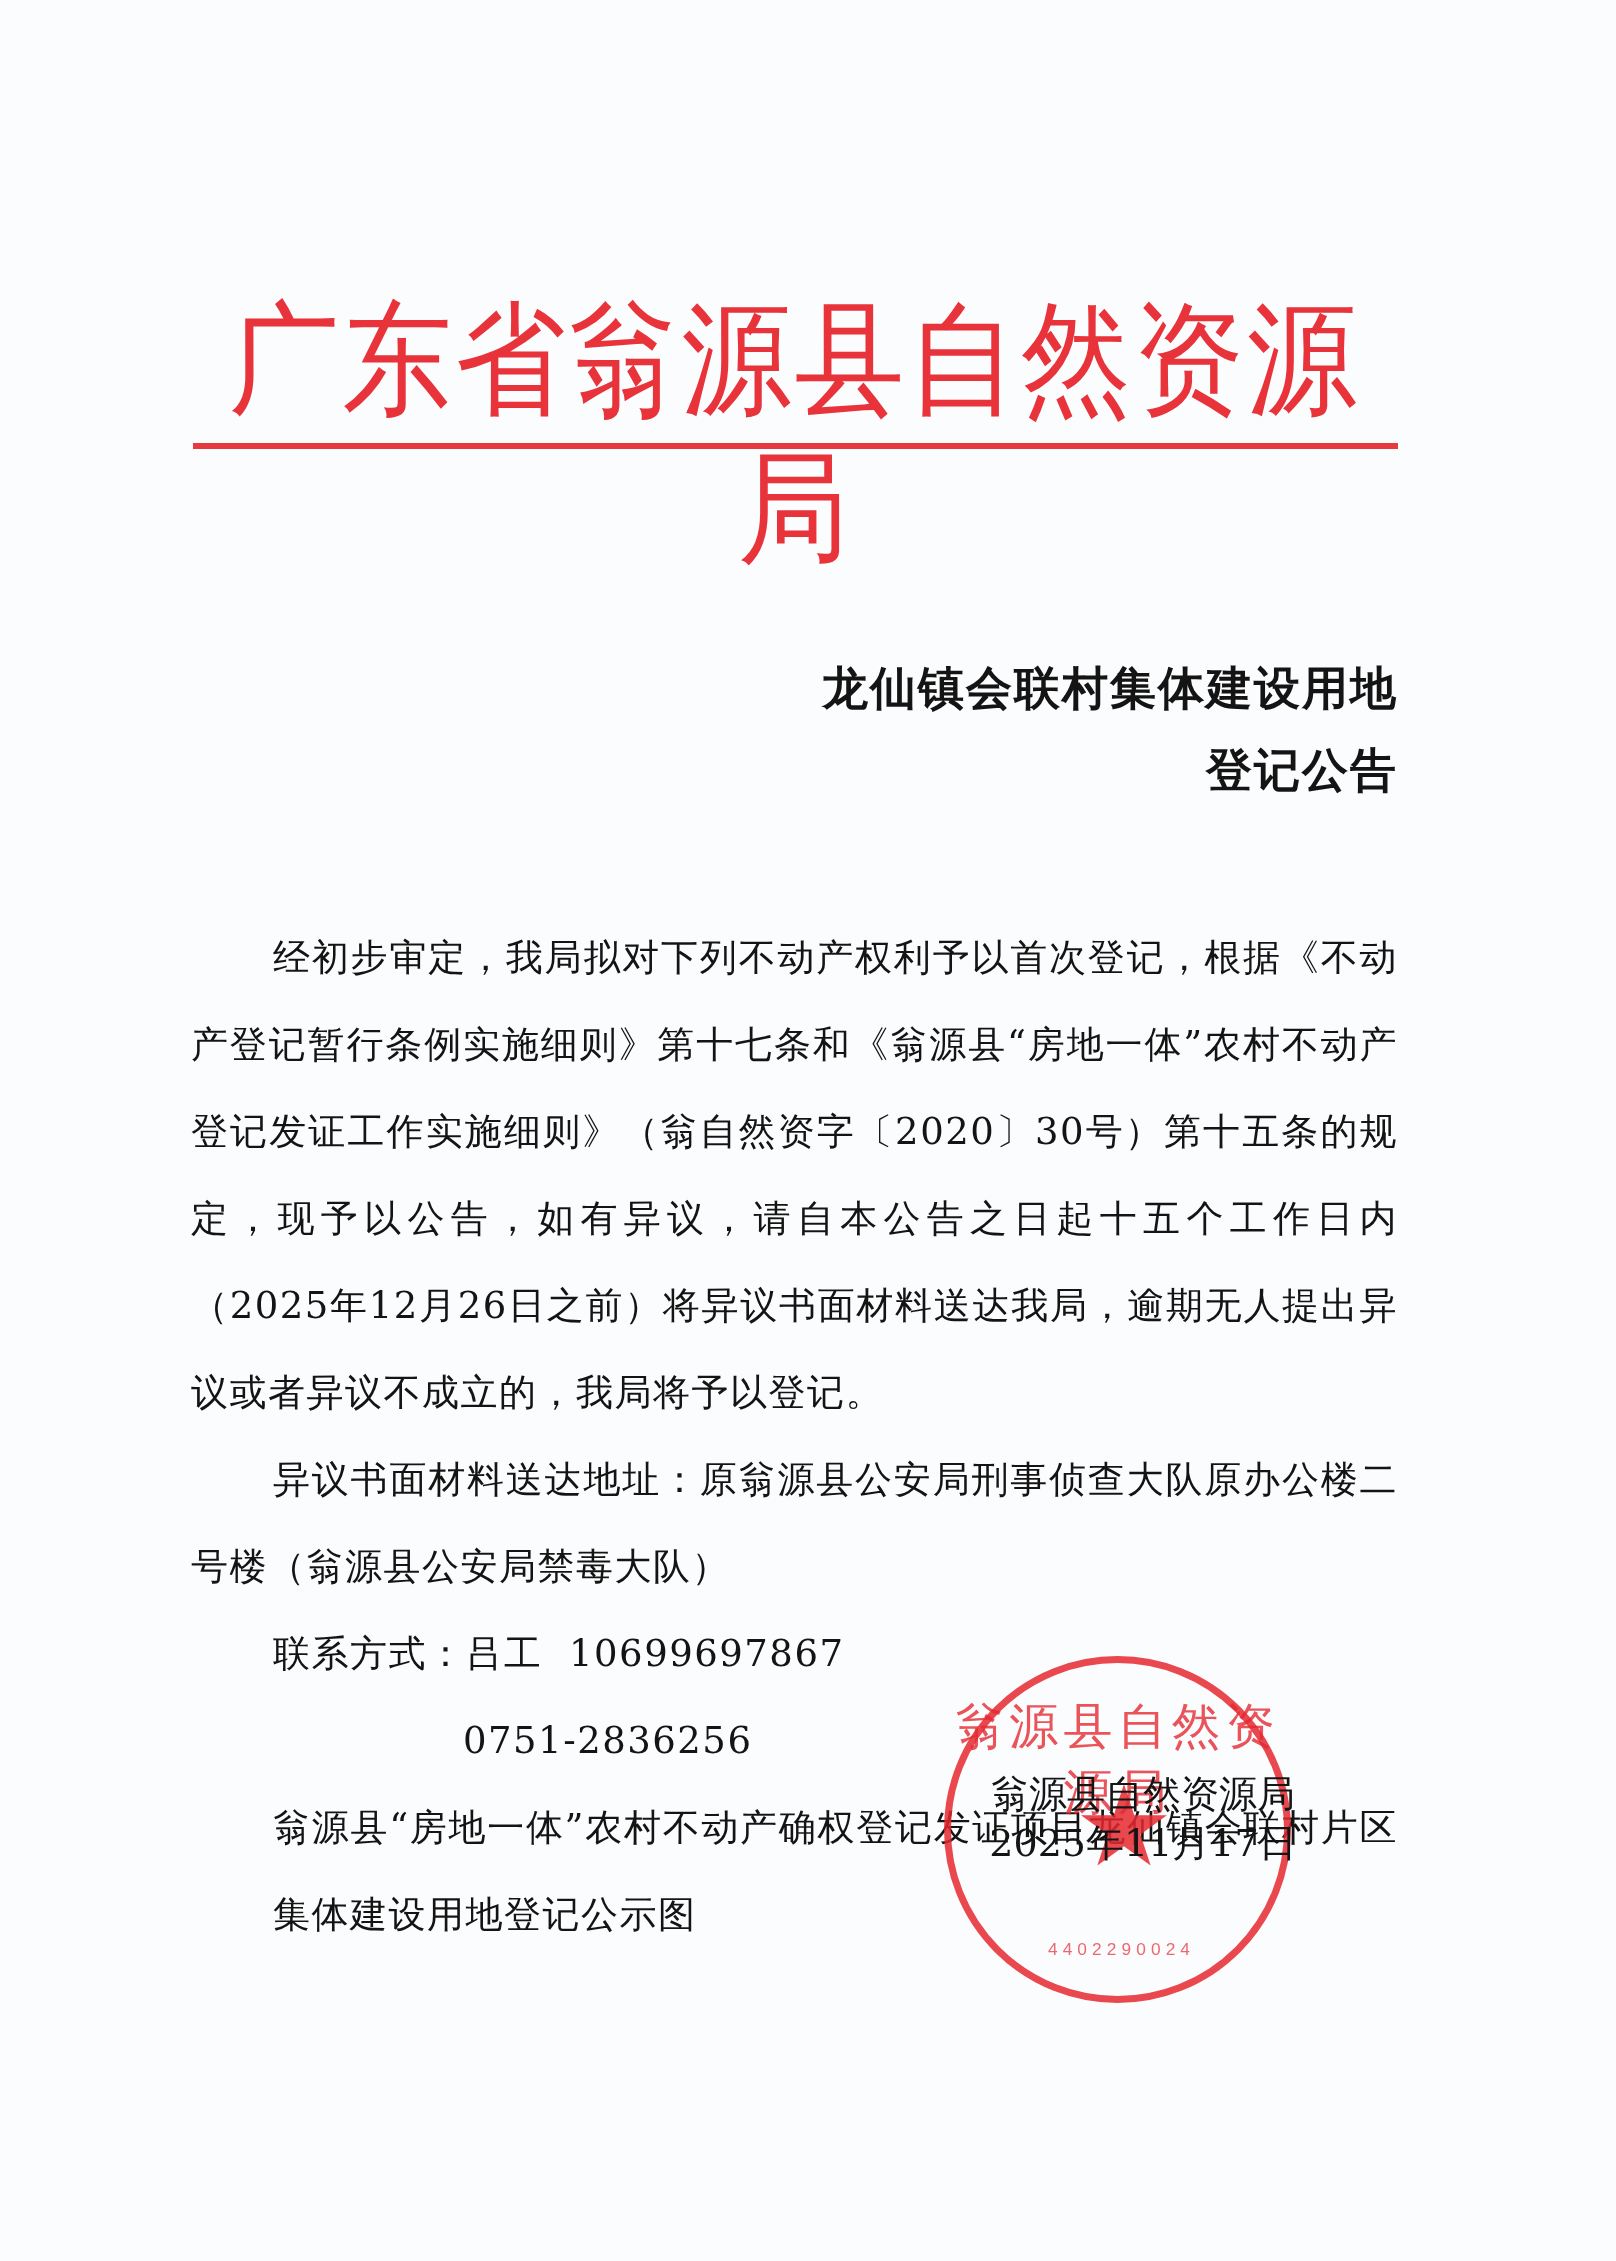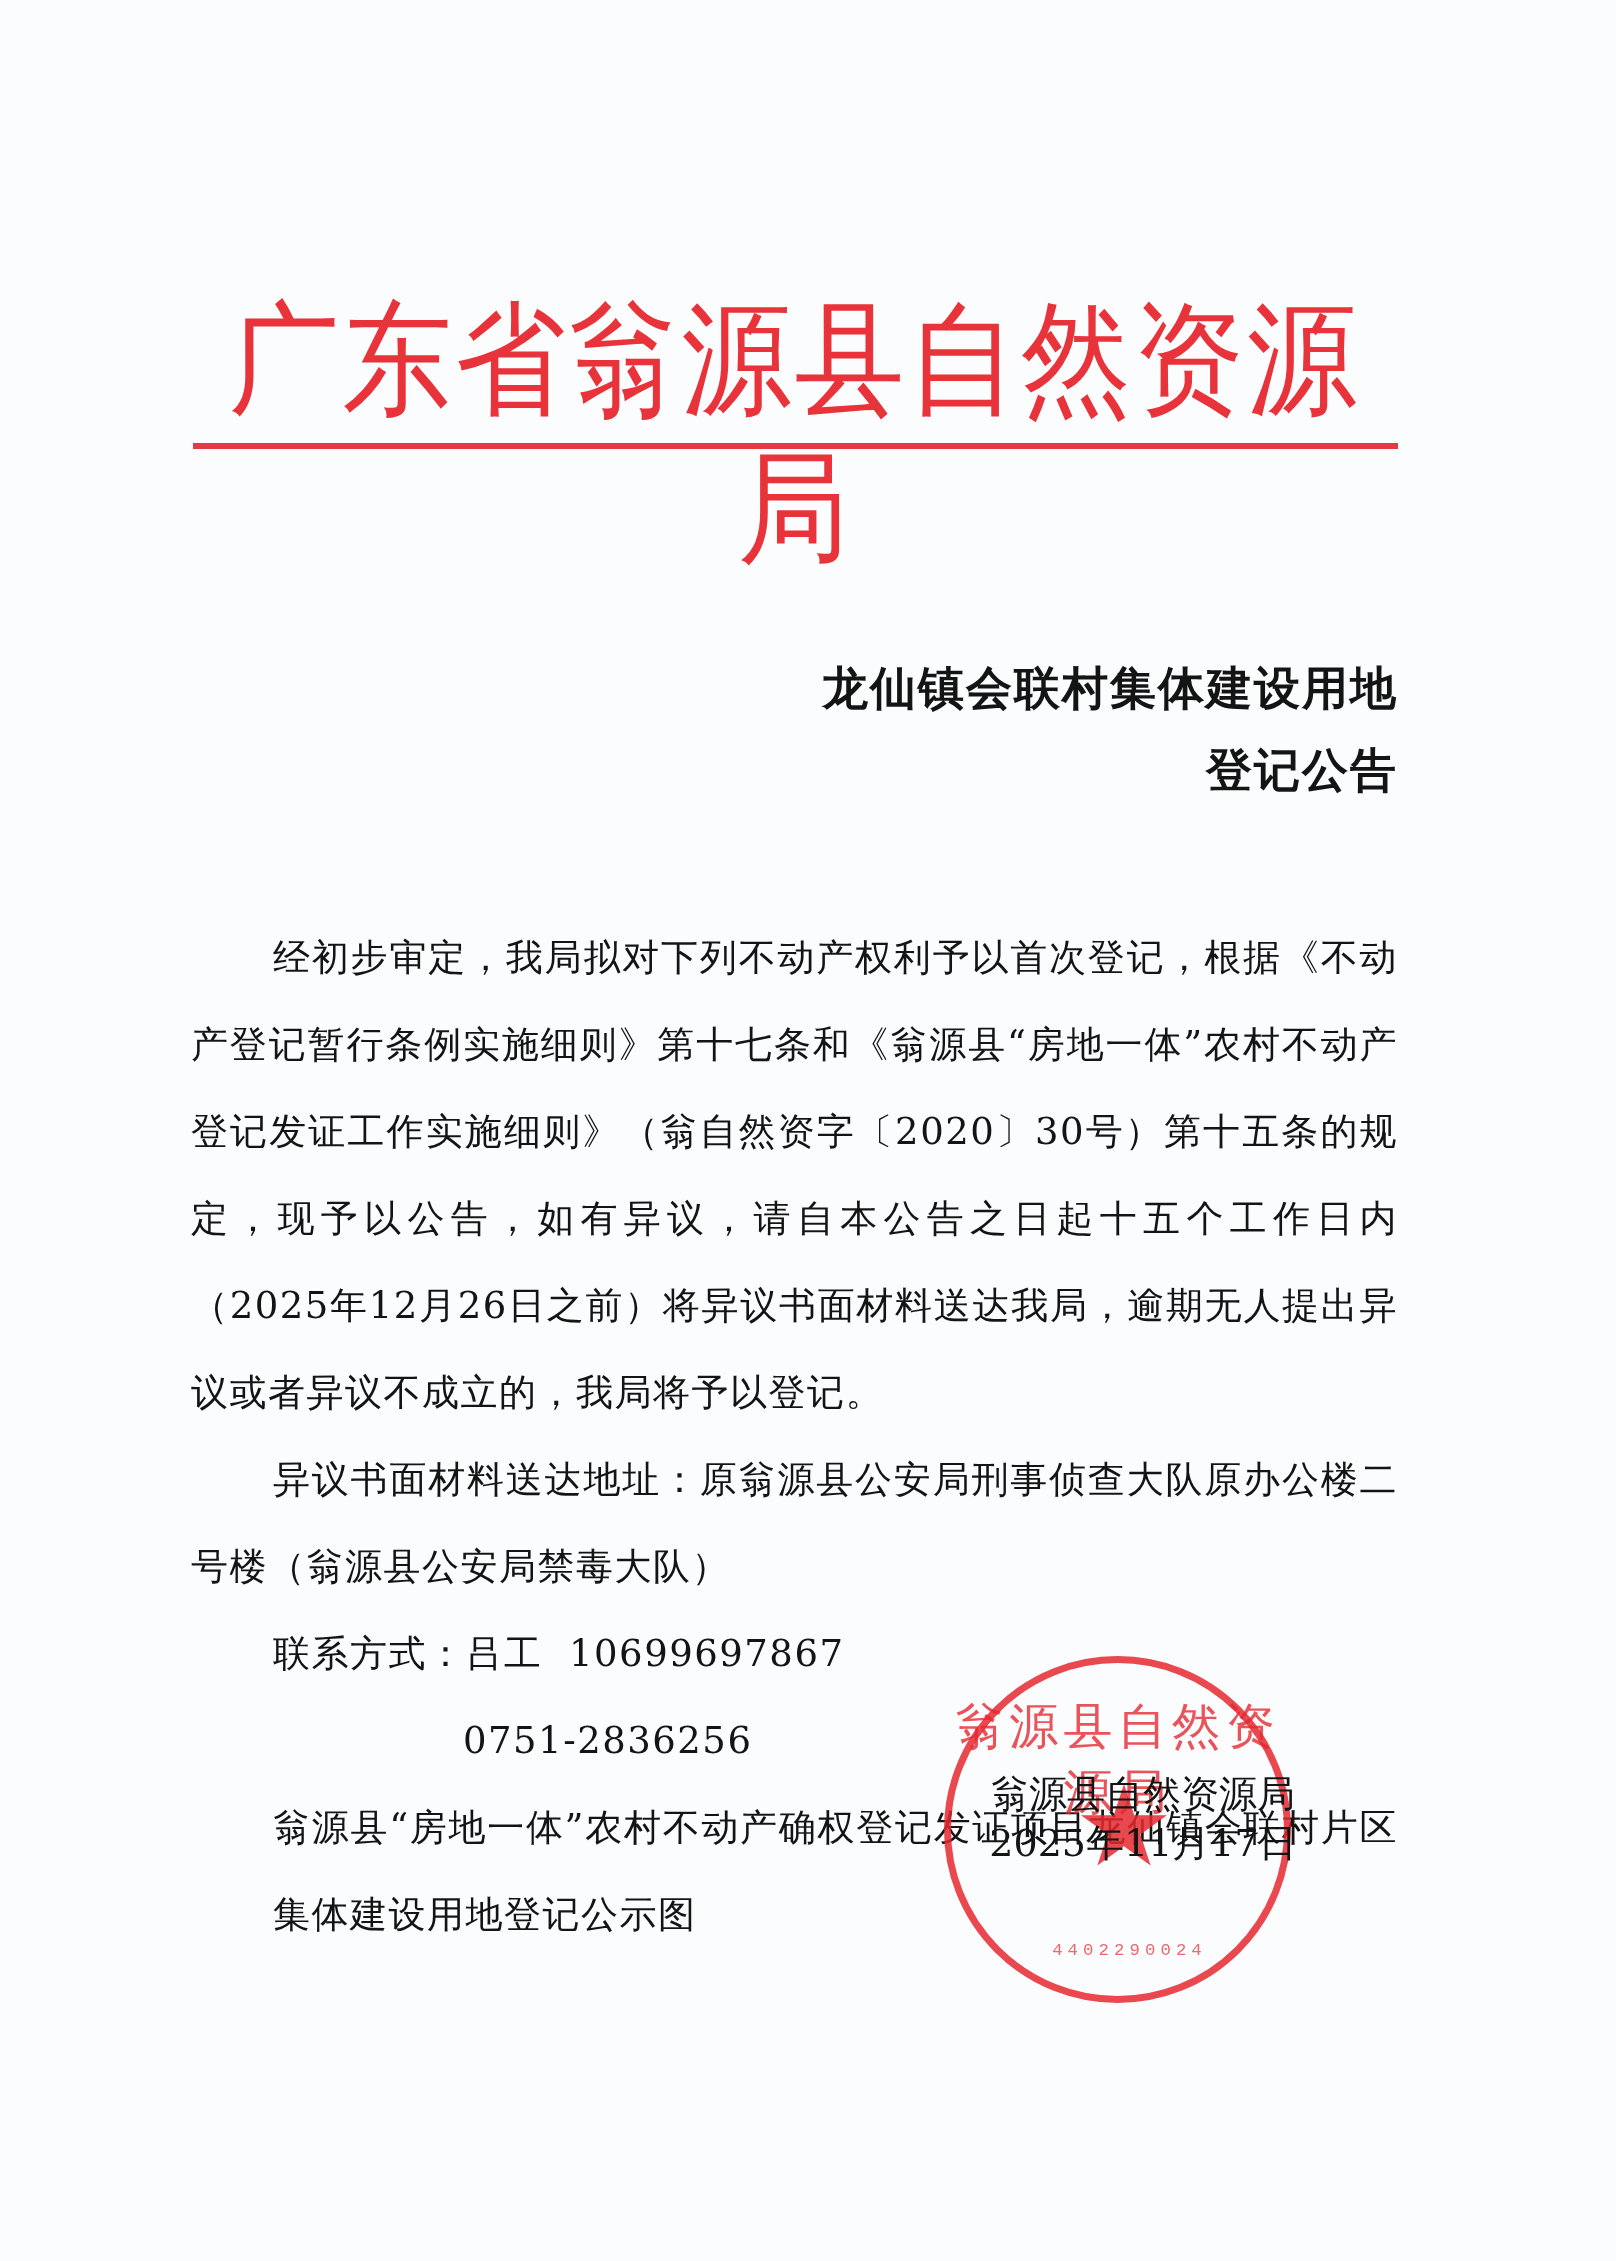--- a/index.html
+++ b/index.html
@@ -40,22 +40,22 @@
   }
   .stamp-text {
     position: absolute; left: 0; top: 31px; width: 100%; text-align: center;
     color: rgba(229, 40, 48, 0.8); font-size: 49px; letter-spacing: 5.1px; font-family: "DejaVu Serif", serif;
   }
   .stamp-star {
     position: absolute; left: 122px; top: 112px; width: 102px; height: 102px;
     color: rgba(229, 40, 48, 0.85); font-size: 112px; line-height: 102px; text-align: center;
   }
   .stamp-code {
-    position: absolute; left: 12px; bottom: 36px; width: 100%; text-align: center;
-    color: rgba(229, 40, 48, 0.7); font-size: 17.3px; letter-spacing: 5.1px; font-family: Liberation Mono, monospace;
+    position: absolute; left: 4px; bottom: 36px; width: 100%; text-align: center;
+    color: rgba(229, 40, 48, 0.7); font-size: 17.3px; letter-spacing: 5.1px; font-family: Liberation Sans, sans-serif;
   }
 </style>
 </head>
 <body>
 
 <div class="abs letterhead">广东省翁源县自然资源局</div>
 <div class="abs rule"></div>
 
 <div class="abs title l1">龙仙镇会联村集体建设用地</div>
 <div class="abs title l2">登记公告</div>

